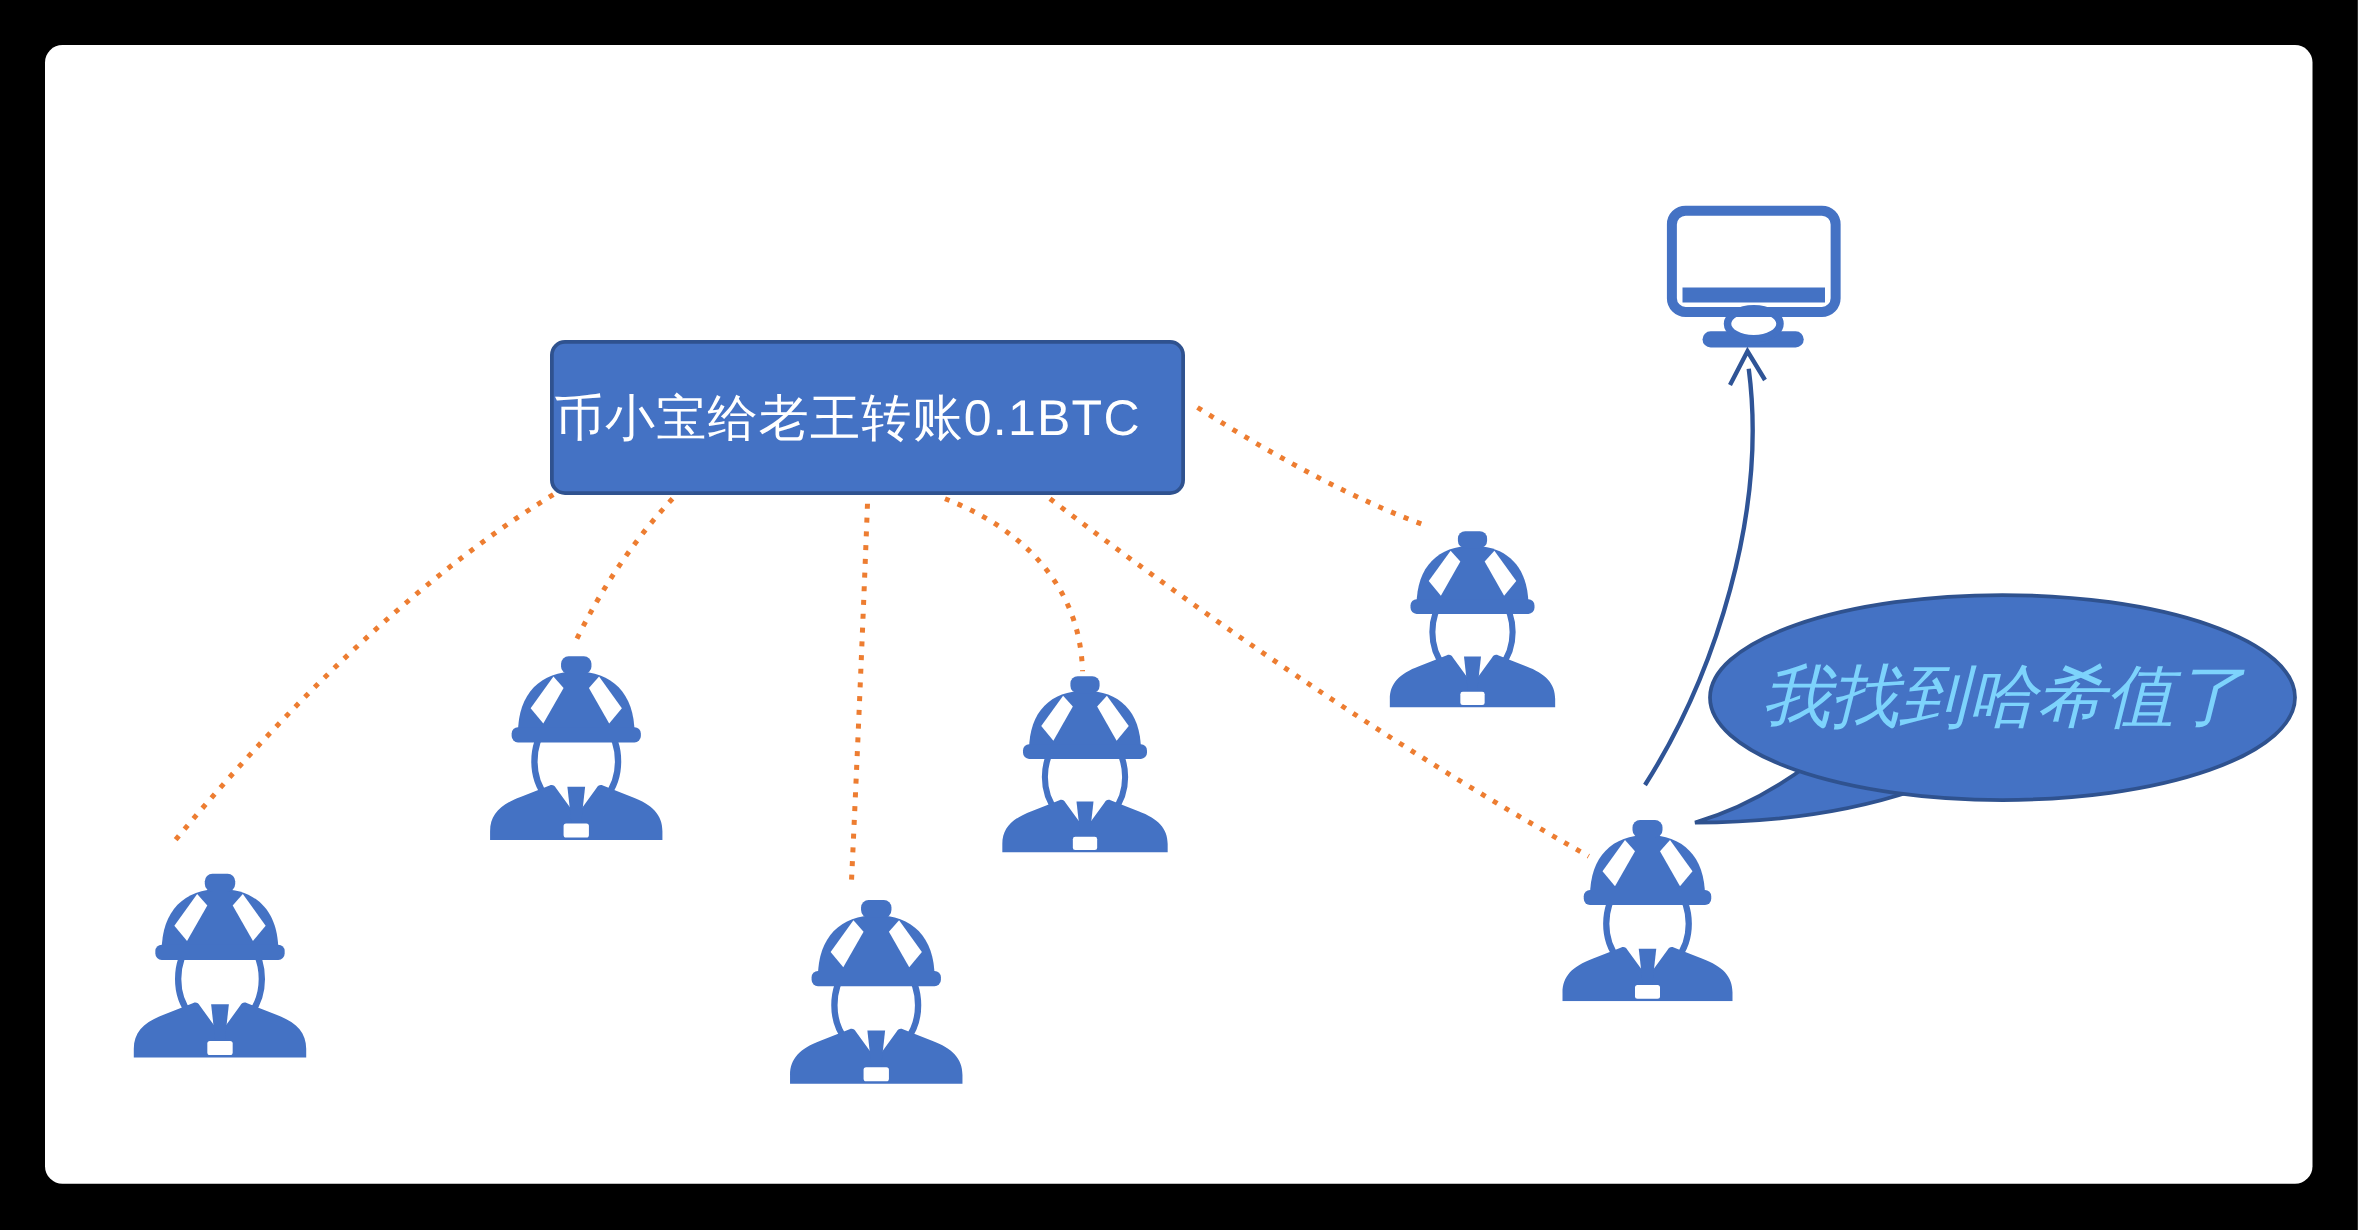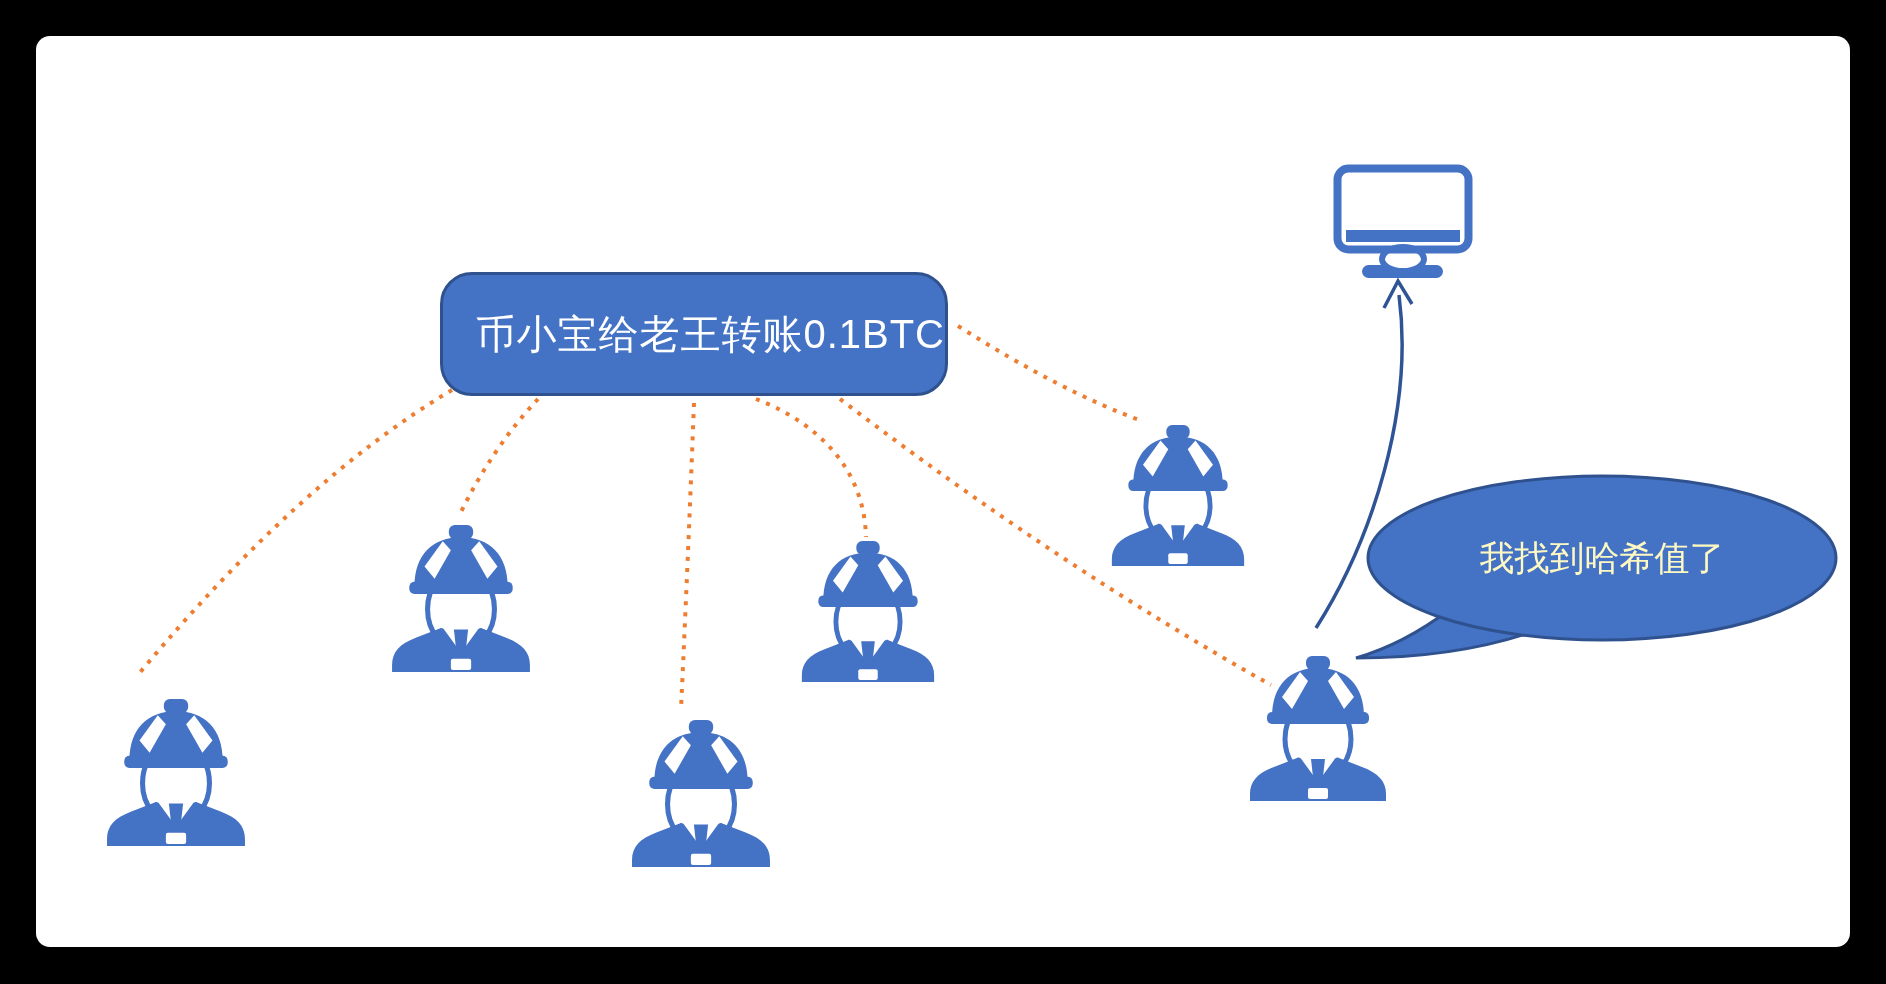--- a/index.html
+++ b/index.html
@@ -35,43 +35,44 @@
   }
   .txbox {
     position: absolute;
     left: 440px;
     top: 272px;
     width: 508px;
     height: 124px;
     box-sizing: border-box;
     background: #4472C4;
     border: 3px solid #2F528F;
-    border-radius: 32px;
+    border-radius: 12px;
     display: flex;
     align-items: center;
-    justify-content: flex-end;
+    justify-content: flex-start;
   }
   .txbox span {
     color: #ffffff;
     font-size: 40px;
     letter-spacing: 1px;
     white-space: nowrap;
   }
   .bubble-label {
     position: absolute;
     left: 1402px;
     top: 518px;
     width: 400px;
     height: 80px;
     display: flex;
     align-items: center;
     justify-content: center;
-    color: #fef9c3;
-    font-size: 35px;
+    color: #7dd3fc;
+    font-size: 55px;
     white-space: nowrap;
+    font-style: italic;
   }
   .dotted {
     stroke: #ED7D31;
     stroke-width: 4;
     stroke-dasharray: 4 7;
     fill: none;
   }
   .arrowline {
     stroke: #2F5496;
     stroke-width: 3.5;

